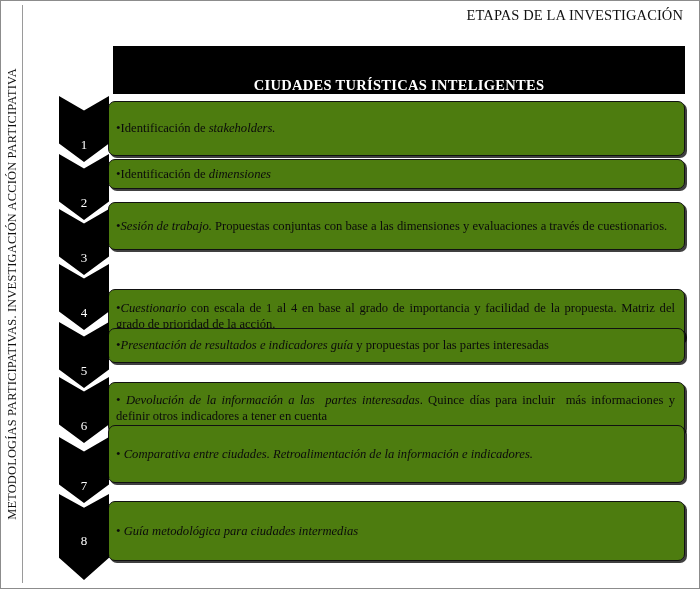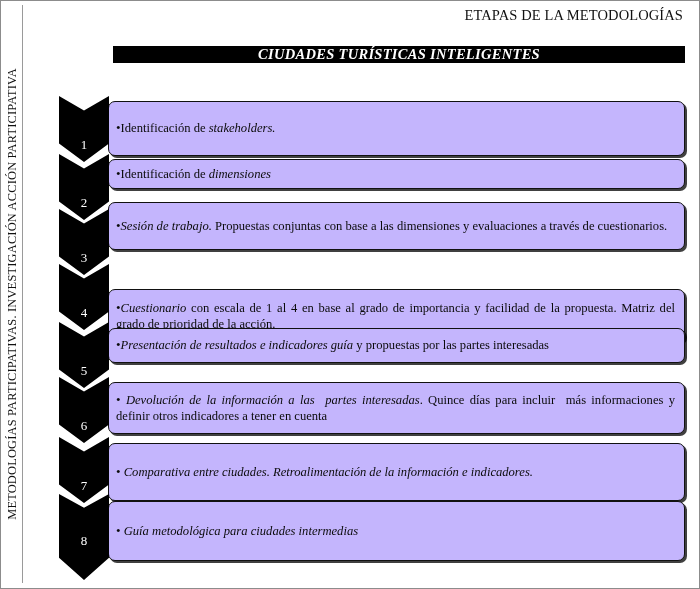--- a/index.html
+++ b/index.html
@@ -57,26 +57,25 @@
     color: #111111;
     white-space: nowrap;
   }
 
   
   #title-banner {
     position: absolute;
     left: 112px;
     top: 45px;
     width: 572px;
-    height: 17px;
+    height: 48px;
     background: #000000;
     display: flex;
     align-items: flex-end;
     justify-content: center;
-    font-style: italic;
   }
   #title-banner .banner-text {
     color: #ffffff;
     font-family: "Liberation Serif", serif;
     font-weight: bold;
     font-size: 14.5px;
     letter-spacing: 0.3px;
     white-space: nowrap;
   }
 
@@ -121,21 +120,21 @@
     clip-path: polygon(0% 0%, 50% 16%, 100% 0%, 100% 74%, 50% 100%, 0% 74%);
   }
   .chevron.last .num { bottom: 38%; }
 
   
   .step-box {
     position: absolute;
     left: 107px;
     width: 577px;
     box-sizing: border-box;
-    background: #c4b5fd;
+    background: #4d7c0f;
     border: 1.6px solid #111111;
     border-radius: 7px;
     box-shadow: 2px 2px 0 rgba(0,0,0,0.75);
     z-index: 1;
     display: flex;
     align-items: center;
   }
   .step-box .body {
     width: 100%;
     padding: 0 9px 0 7px;
@@ -153,21 +152,21 @@
 </style>
 </head>
 <body>
 
 <div id="page">
 
   <div id="side-label">
     <div class="vtext">METODOLOGÍAS PARTICIPATIVAS. INVESTIGACIÓN ACCIÓN PARTICIPATIVA</div>
   </div>
 
-  <div id="doc-header">ETAPAS DE LA METODOLOGÍAS</div>
+  <div id="doc-header">ETAPAS DE LA INVESTIGACIÓN</div>
 
   <div id="title-banner">
     <div class="banner-text">CIUDADES TURÍSTICAS INTELIGENTES</div>
   </div>
 
   <div id="flow">
       <div class="step-row" style="top: 0px;">
         <div class="chevron" style="top: 0px; height: 66px;">
           <div class="num">1</div>
         </div>
@@ -212,21 +211,21 @@
           <div class="num">6</div>
         </div>
         <div class="step-box" style="top: 286px; height: 52px;">
           <div class="body"><span class="bullet">•</span> <i>Devolución de la información a las &nbsp;partes interesadas</i>. Quince días para incluir &nbsp;más informaciones y definir otros indicadores a tener en cuenta</div>
         </div>
       </div>
       <div class="step-row" style="top: 0px;">
         <div class="chevron" style="top: 341px; height: 66px;">
           <div class="num">7</div>
         </div>
-        <div class="step-box" style="top: 347px; height: 58px;">
+        <div class="step-box" style="top: 329px; height: 58px;">
           <div class="body"><span class="bullet">•</span> <i>Comparativa entre ciudades. Retroalimentación de la información e indicadores.</i></div>
         </div>
       </div>
       <div class="step-row" style="top: 0px;">
         <div class="chevron last" style="top: 398px; height: 86px;">
           <div class="num">8</div>
         </div>
         <div class="step-box" style="top: 405px; height: 60px;">
           <div class="body"><span class="bullet">•</span> <i>Guía metodológica para ciudades intermedias</i></div>
         </div>

